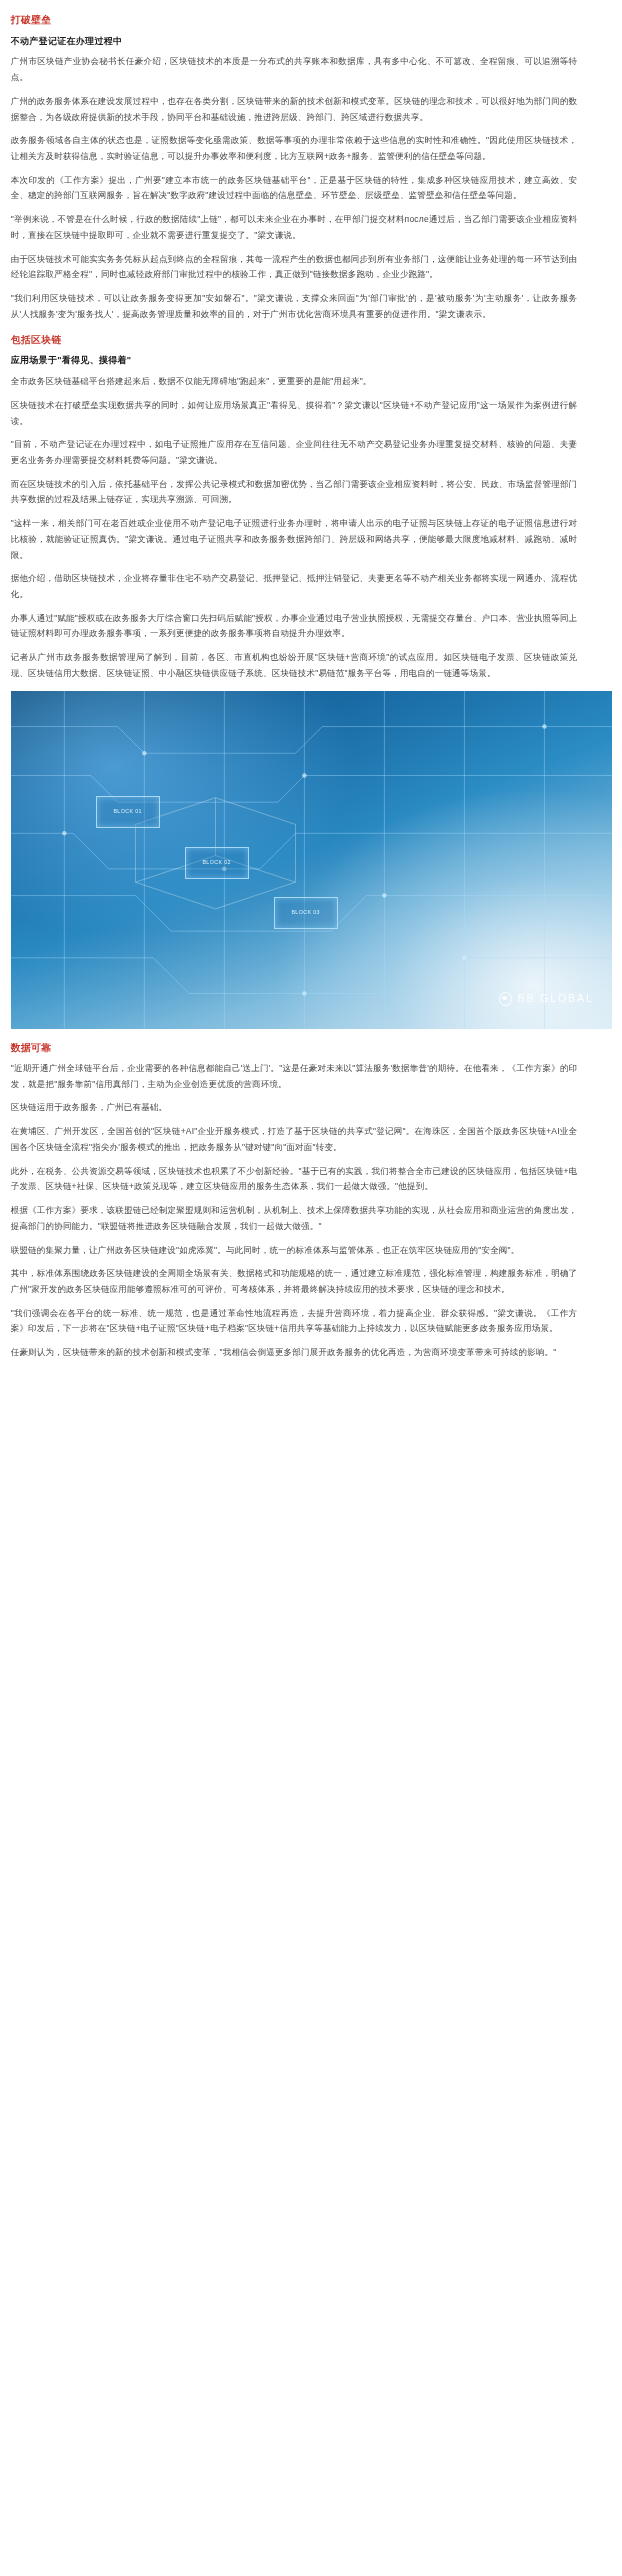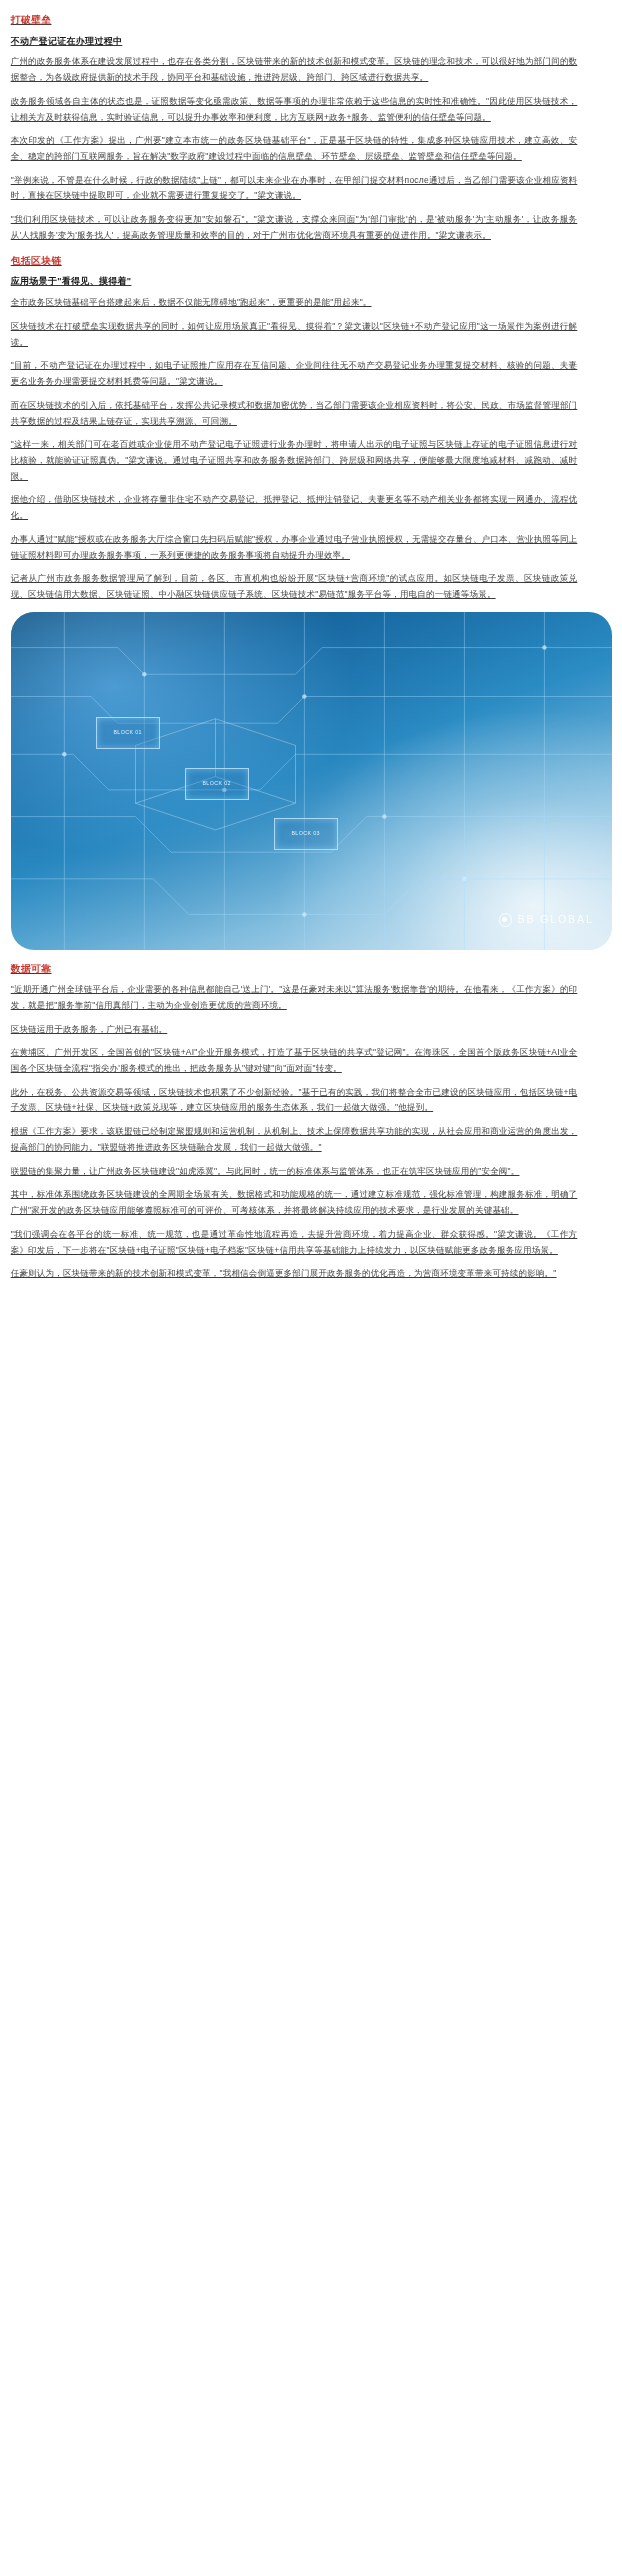--- a/index.html
+++ b/index.html
@@ -11,21 +11,20 @@
     width: 623px;
     font-family: "Liberation Sans", "DejaVu Sans", sans-serif;
     color: #3a3a3a;
     font-size: 8.5px;
     line-height: 1.85;
   }
   .page {
     width: 588px;
     box-sizing: border-box;
     padding: 9px 10.7px 16px 10.7px;
-    text-decoration: underline;
   }
   .h-red {
     color: #c8372d;
     font-weight: bold;
     font-size: 9.8px;
     margin: 5.3px 0 3.6px 0;
     letter-spacing: 0.4px;
   }
   .h-red.first {
     margin-top: 1.8px;
@@ -44,21 +43,20 @@
     color: #444;
     letter-spacing: 0.2px;
   }
   .img-wrap {
     margin: 9px 0 10.7px 0;
     width: 601px;
     height: 338px;
     position: relative;
     overflow: hidden;
     background: linear-gradient(160deg, #0f4770 0%, #1767a0 22%, #2b8cc4 48%, #7ebbdd 72%, #d9eaf4 100%);
-    border-radius: 23px;
   }
   .img-wrap .glow {
     position: absolute;
     left: -10%;
     top: -30%;
     width: 90%;
     height: 130%;
     background: radial-gradient(ellipse at 30% 40%, rgba(120,200,255,0.55) 0%, rgba(30,110,170,0.15) 45%, rgba(0,0,0,0) 70%);
     pointer-events: none;
   }
@@ -126,24 +124,26 @@
   }
 </style>
 </head>
 <body>
 
 <div class="page">
 
   <div>
     <div class="h-red first">打破壁垒</div>
     <div class="h-sub">不动产登记证在办理过程中</div>
+    <p class="body">广州市区块链产业协会秘书长任豪介绍，区块链技术的本质是一分布式的共享账本和数据库，具有多中心化、不可篡改、全程留痕、可以追溯等特点。</p>
     <p class="body">广州的政务服务体系在建设发展过程中，也存在各类分割，区块链带来的新的技术创新和模式变革。区块链的理念和技术，可以很好地为部门间的数据整合，为各级政府提供新的技术手段，协同平台和基础设施，推进跨层级、跨部门、跨区域进行数据共享。</p>
     <p class="body">政务服务领域各自主体的状态也是，证照数据等变化亟需政策、数据等事项的办理非常依赖于这些信息的实时性和准确性。"因此使用区块链技术，让相关方及时获得信息，实时验证信息，可以提升办事效率和便利度，比方互联网+政务+服务、监管便利的信任壁垒等问题。</p>
     <p class="body">本次印发的《工作方案》提出，广州要"建立本市统一的政务区块链基础平台"，正是基于区块链的特性，集成多种区块链应用技术，建立高效、安全、稳定的跨部门互联网服务，旨在解决"数字政府"建设过程中面临的信息壁垒、环节壁垒、层级壁垒、监管壁垒和信任壁垒等问题。</p>
     <p class="body">"举例来说，不管是在什么时候，行政的数据陆续"上链"，都可以未来企业在办事时，在甲部门提交材料после通过后，当乙部门需要该企业相应资料时，直接在区块链中提取即可，企业就不需要进行重复提交了。"梁文谦说。</p>
+    <p class="body">由于区块链技术可能实实务务凭标从起点到终点的全程留痕，其每一流程产生的数据也都同步到所有业务部门，这便能让业务处理的每一环节达到由经轮追踪取严格全程"，同时也减轻政府部门审批过程中的核验工作，真正做到"链接数据多跑动，企业少跑路"。</p>
     <p class="body">"我们利用区块链技术，可以让政务服务变得更加"安如磐石"。"梁文谦说，支撑众来回面"为'部门审批'的，是'被动服务'为'主动服务'，让政务服务从'人找服务'变为'服务找人'，提高政务管理质量和效率的目的，对于广州市优化营商环境具有重要的促进作用。"梁文谦表示。</p>
   </div>
 
   <div>
     <div class="h-red">包括区块链</div>
     <div class="h-sub">应用场景于"看得见、摸得着"</div>
     <p class="body">全市政务区块链基础平台搭建起来后，数据不仅能无障碍地"跑起来"，更重要的是能"用起来"。</p>
     <p class="body">区块链技术在打破壁垒实现数据共享的同时，如何让应用场景真正"看得见、摸得着"？梁文谦以"区块链+不动产登记应用"这一场景作为案例进行解读。</p>
     <p class="body">"目前，不动产登记证在办理过程中，如电子证照推广应用存在互信问题、企业间往往无不动产交易登记业务办理重复提交材料、核验的问题、夫妻更名业务务办理需要提交材料耗费等问题。"梁文谦说。</p>
     <p class="body">而在区块链技术的引入后，依托基础平台，发挥公共记录模式和数据加密优势，当乙部门需要该企业相应资料时，将公安、民政、市场监督管理部门共享数据的过程及结果上链存证，实现共享溯源、可回溯。</p>
@@ -203,19 +203,19 @@
   </div>
 
   <div>
     <div class="h-red">数据可靠</div>
     <p class="body">"近期开通广州全球链平台后，企业需要的各种信息都能自己'送上门'。"这是任豪对未来以"算法服务'数据靠普'的期待。在他看来，《工作方案》的印发，就是把"服务靠前"信用真部门，主动为企业创造更优质的营商环境。</p>
     <p class="body">区块链运用于政务服务，广州已有基础。</p>
     <p class="body">在黄埔区、广州开发区，全国首创的"区块链+AI"企业开服务模式，打造了基于区块链的共享式"登记网"。在海珠区，全国首个版政务区块链+AI业全国各个区块链全流程"指尖办'服务模式的推出，把政务服务从"键对键"向"面对面"转变。</p>
     <p class="body">此外，在税务、公共资源交易等领域，区块链技术也积累了不少创新经验。"基于已有的实践，我们将整合全市已建设的区块链应用，包括区块链+电子发票、区块链+社保、区块链+政策兑现等，建立区块链应用的服务生态体系，我们一起做大做强。"他提到。</p>
     <p class="body">根据《工作方案》要求，该联盟链已经制定聚盟规则和运营机制，从机制上、技术上保障数据共享功能的实现，从社会应用和商业运营的角度出发，提高部门的协同能力。"联盟链将推进政务区块链融合发展，我们一起做大做强。"</p>
     <p class="body">联盟链的集聚力量，让广州政务区块链建设"如虎添翼"。与此同时，统一的标准体系与监管体系，也正在筑牢区块链应用的"安全阀"。</p>
-    <p class="body">其中，标准体系围绕政务区块链建设的全周期全场景有关、数据格式和功能规格的统一，通过建立标准规范，强化标准管理，构建服务标准，明确了广州"家开发的政务区块链应用能够遵照标准可的可评价、可考核体系，并将最终解决持续应用的技术要求，是行业发展的关键基础。</p>
+    <p class="body">其中，标准体系围绕政务区块链建设的全周期全场景有关、数据格式和功能规格的统一，通过建立标准规范，强化标准管理，构建服务标准，明确了广州"家开发的政务区块链应用能够遵照标准可的可评价、可考核体系，并将最终解决持续应用的技术要求，区块链的理念和技术。</p>
     <p class="body">"我们强调会在各平台的统一标准、统一规范，也是通过革命性地流程再造，去提升营商环境，着力提高企业、群众获得感。"梁文谦说。《工作方案》印发后，下一步将在"区块链+电子证照"区块链+电子档案"区块链+信用共享等基础能力上持续发力，以区块链赋能更多政务服务应用场景。</p>
     <p class="body">任豪则认为，区块链带来的新的技术创新和模式变革，"我相信会倒逼更多部门展开政务服务的优化再造，为营商环境变革带来可持续的影响。"</p>
   </div>
 
 </div>
 
 
 </body></html>

